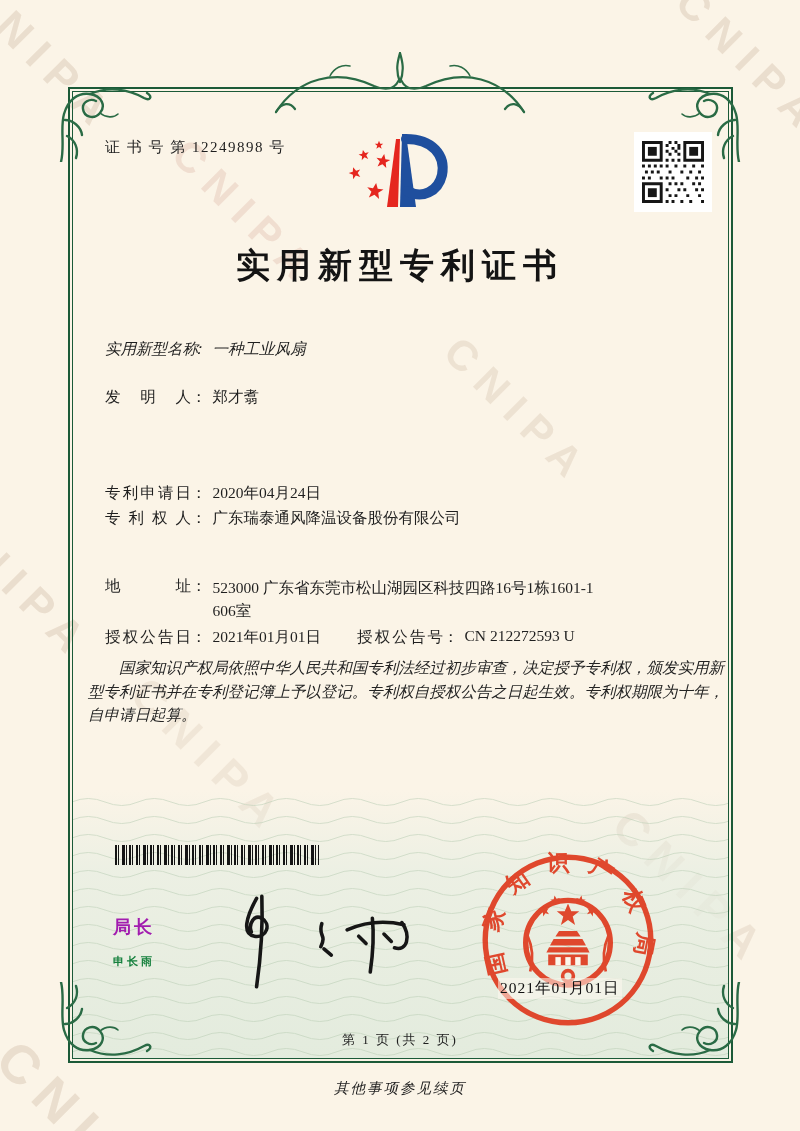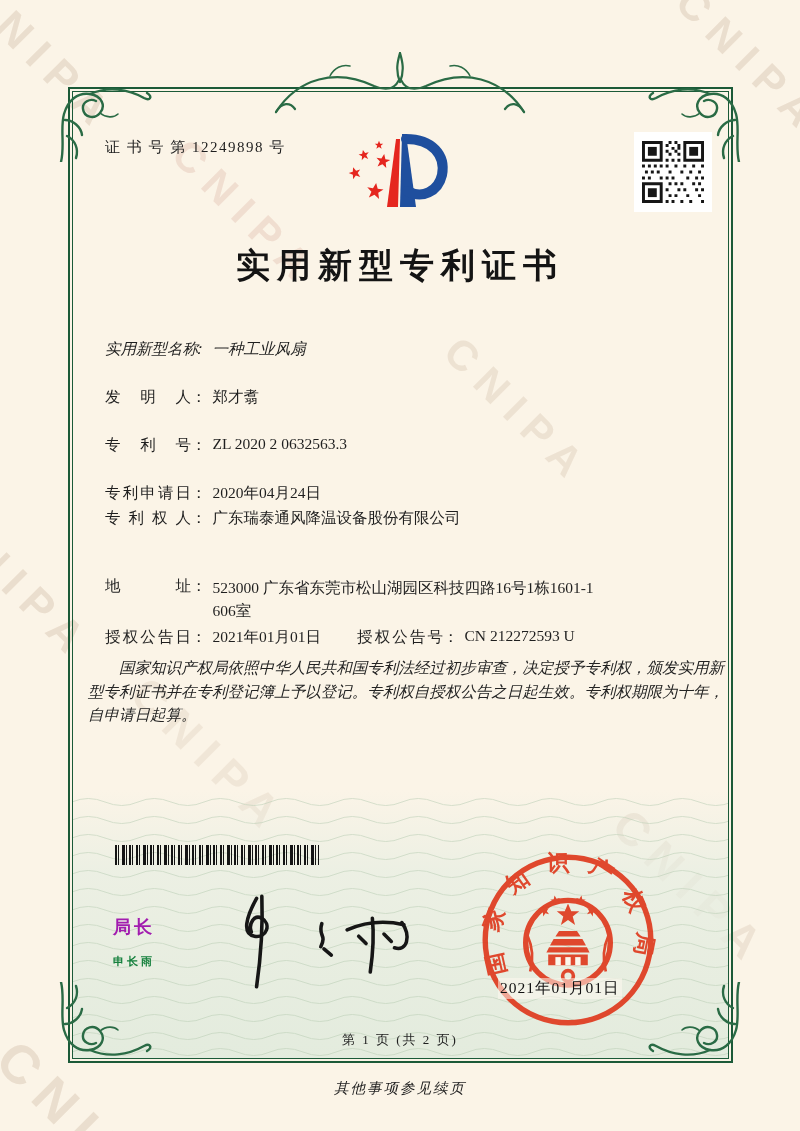--- a/index.html
+++ b/index.html
@@ -179,23 +179,20 @@
     <path d="M76,12 C102,12 116,28 112,48 C108,65 92,72 77,64" fill="none" stroke="#1f4f9e" stroke-width="10" stroke-linecap="round"></path>
   </svg>
 
   <div class="title">实用新型专利证书</div>
 
   <div class="row" style="top:339px;font-style:italic;">
     <span class="flabel">实用新型名称</span><span class="colon">：</span><span class="fvalue">一种工业风扇</span>
   </div>
   <div class="row" style="top:387px;">
     <span class="flabel">发明人</span><span class="colon">：</span><span class="fvalue">郑才翥</span>
-  </div>
-  <div class="row" style="top:435px;">
-    <span class="flabel">专利号</span><span class="colon">：</span><span class="fvalue">ZL 2020 2 0632563.3</span>
   </div>
   <div class="row" style="top:483px;">
     <span class="flabel">专利申请日</span><span class="colon">：</span><span class="fvalue">2020年04月24日</span>
   </div>
   <div class="row" style="top:508px;">
     <span class="flabel">专利权人</span><span class="colon">：</span><span class="fvalue">广东瑞泰通风降温设备股份有限公司</span>
   </div>
   <div class="row" style="top:576px;">
     <span class="flabel">地址</span><span class="colon">：</span><span class="addr-val"><span>523000 广东省东莞市松山湖园区科技四路16号1栋1601-1</span><br><span>606室</span></span>
   </div>

